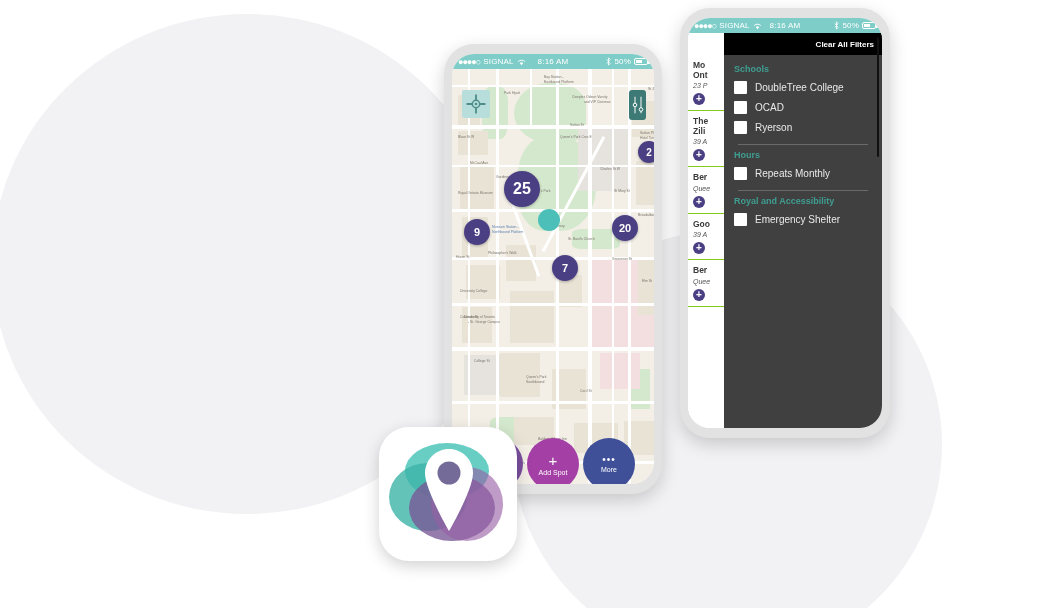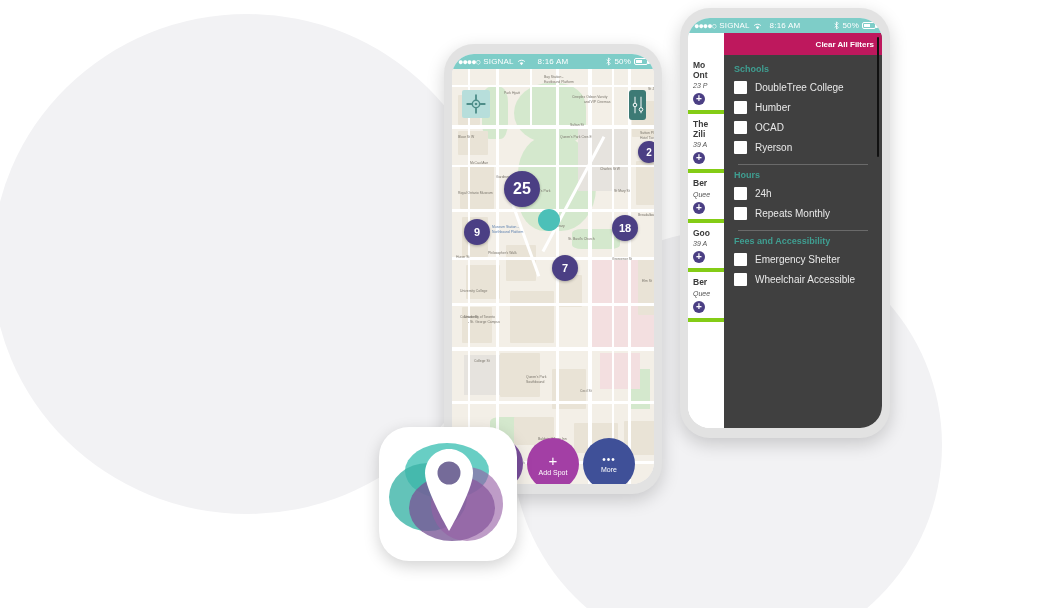--- a/index.html
+++ b/index.html
@@ -101,37 +101,37 @@
   #fab-add   { background: #a33fa5; }
   #fab-more  { background: #3f5098; }
 
   
   #phone-filter { left: 680px; top: 8px; width: 210px; height: 430px; }
   #phone-filter .statusbar { background: #7ecdc8; }
   .filter-screen-body { position: absolute; inset: 15px 0 0 0; background: #ffffff; display: flex; }
 
   
   .list-strip { width: 36px; flex: none; background: #fff; overflow: hidden; }
-  .lrow { padding: 6px 5px 5px 5px; border-bottom: 4px solid #84cc16; }
+  .lrow { padding: 6px 5px 5px 5px; border-bottom: 1px solid #84cc16; }
   .lrow .lname { font-size: 8.5px; font-weight: bold; color: #3a3a3a; line-height: 1.12; }
   .lrow .lsub  { font-size: 7px; font-style: italic; color: #555; margin-top: 2px; }
   .plus-ico {
     margin-top: 4px; width: 12px; height: 12px; border-radius: 50%;
     background: #4b3f84; color: #fff; font-size: 10px; line-height: 11px;
     text-align: center; font-weight: bold;
   }
 
   
   .teal-rail { position: absolute; left: 0; top: 15px; width: 36px; height: 22px; background: #7ecdc8; }
 
   
   .filter-panel { flex: 1; background: #404040; position: relative; overflow: hidden; }
   .filter-head {
     position: absolute; left: -36px; right: 0; top: 0; height: 22px;
-    background: #be185d; display: flex; align-items: center; padding: 0 8px;
+    background: #000000; display: flex; align-items: center; padding: 0 8px;
   }
   .filter-head .clear { margin-left: auto; color: #fff; font-size: 8px; font-weight: bold; }
   .filter-list { position: absolute; left: 0; right: 0; top: 22px; bottom: 0; padding: 4px 10px 0 10px; }
   .grp-title { color: #3f9e91; font-size: 9px; font-weight: bold; margin: 5px 0 3px 0; }
   .f-item { display: flex; align-items: center; gap: 8px; padding: 3.5px 0; }
   .cbox { width: 13px; height: 13px; background: #fff; flex: none; border-radius: 1px; }
   .f-label { color: #e9e9e9; font-size: 10px; }
   .divider { height: 1px; background: #6a6a6a; margin: 7px 4px 2px 4px; }
   .scroll-thumb {
     position: absolute; right: 3px; top: 4px; width: 2px; height: 120px;
@@ -290,21 +290,21 @@
           <svg width="12" height="20" viewBox="0 0 16 26">
             <path d="M4 2v9M4 15v9M12 2v15M12 21v3" stroke="#fff" stroke-width="1.3"></path>
             <circle cx="4" cy="13" r="2.4" fill="none" stroke="#fff" stroke-width="1.3"></circle>
             <circle cx="12" cy="19" r="2.4" fill="none" stroke="#fff" stroke-width="1.3"></circle>
           </svg>
         </div>
 
         <div class="marker sm" style="left:186px;top:72px;">2</div>
         <div class="marker lg" style="left:52px;top:102px;">25</div>
         <div class="marker md" style="left:12px;top:150px;">9</div>
-        <div class="marker md" style="left:160px;top:146px;">18</div>
+        <div class="marker md" style="left:160px;top:146px;">20</div>
         <div class="marker md" style="left:100px;top:186px;">7</div>
         <div class="userdot" style="left:86px;top:140px;"></div>
 
         <div class="fab-row">
           <div class="fab" id="fab-walks">
             <svg class="glyph" width="13" height="15" viewBox="0 0 14 18">
               <circle cx="7.6" cy="2.3" r="1.9" fill="#fff"></circle>
               <path d="M7.4 5 L5 8.4 L3 12 M7.4 5 L9.8 8 L11 11.6 M6.4 8.6 L5.6 12.4 L4 17 M6.4 8.6 L8.6 12 L9.4 17" stroke="#fff" stroke-width="1.6" fill="none" stroke-linecap="round"></path>
             </svg>
             <span class="flabel">Walks</span>
@@ -387,56 +387,44 @@
 
             <span class="clear">Clear All Filters</span>
           </div>
 
           <div class="filter-list">
 
             <div class="grp-title">Schools</div>
             <div class="f-item">
               <span class="cbox"></span>
               <span class="f-label">DoubleTree College</span>
-            </div>
-            <div class="f-item">
-              <span class="cbox"></span>
-              <span class="f-label">Humber</span>
             </div>
             <div class="f-item">
               <span class="cbox"></span>
               <span class="f-label">OCAD</span>
             </div>
             <div class="f-item">
               <span class="cbox"></span>
               <span class="f-label">Ryerson</span>
             </div>
 
             <div class="divider"></div>
 
             <div class="grp-title">Hours</div>
             <div class="f-item">
               <span class="cbox"></span>
-              <span class="f-label">24h</span>
-            </div>
-            <div class="f-item">
-              <span class="cbox"></span>
               <span class="f-label">Repeats Monthly</span>
             </div>
 
             <div class="divider"></div>
 
-            <div class="grp-title">Fees and Accessibility</div>
+            <div class="grp-title">Royal and Accessibility</div>
             <div class="f-item">
               <span class="cbox"></span>
               <span class="f-label">Emergency Shelter</span>
-            </div>
-            <div class="f-item">
-              <span class="cbox"></span>
-              <span class="f-label">Wheelchair Accessible</span>
             </div>
           </div>
 
           <div class="scroll-thumb"></div>
         </div>
       </div>
     </div>
   </div>
 
   <div id="app-icon">

